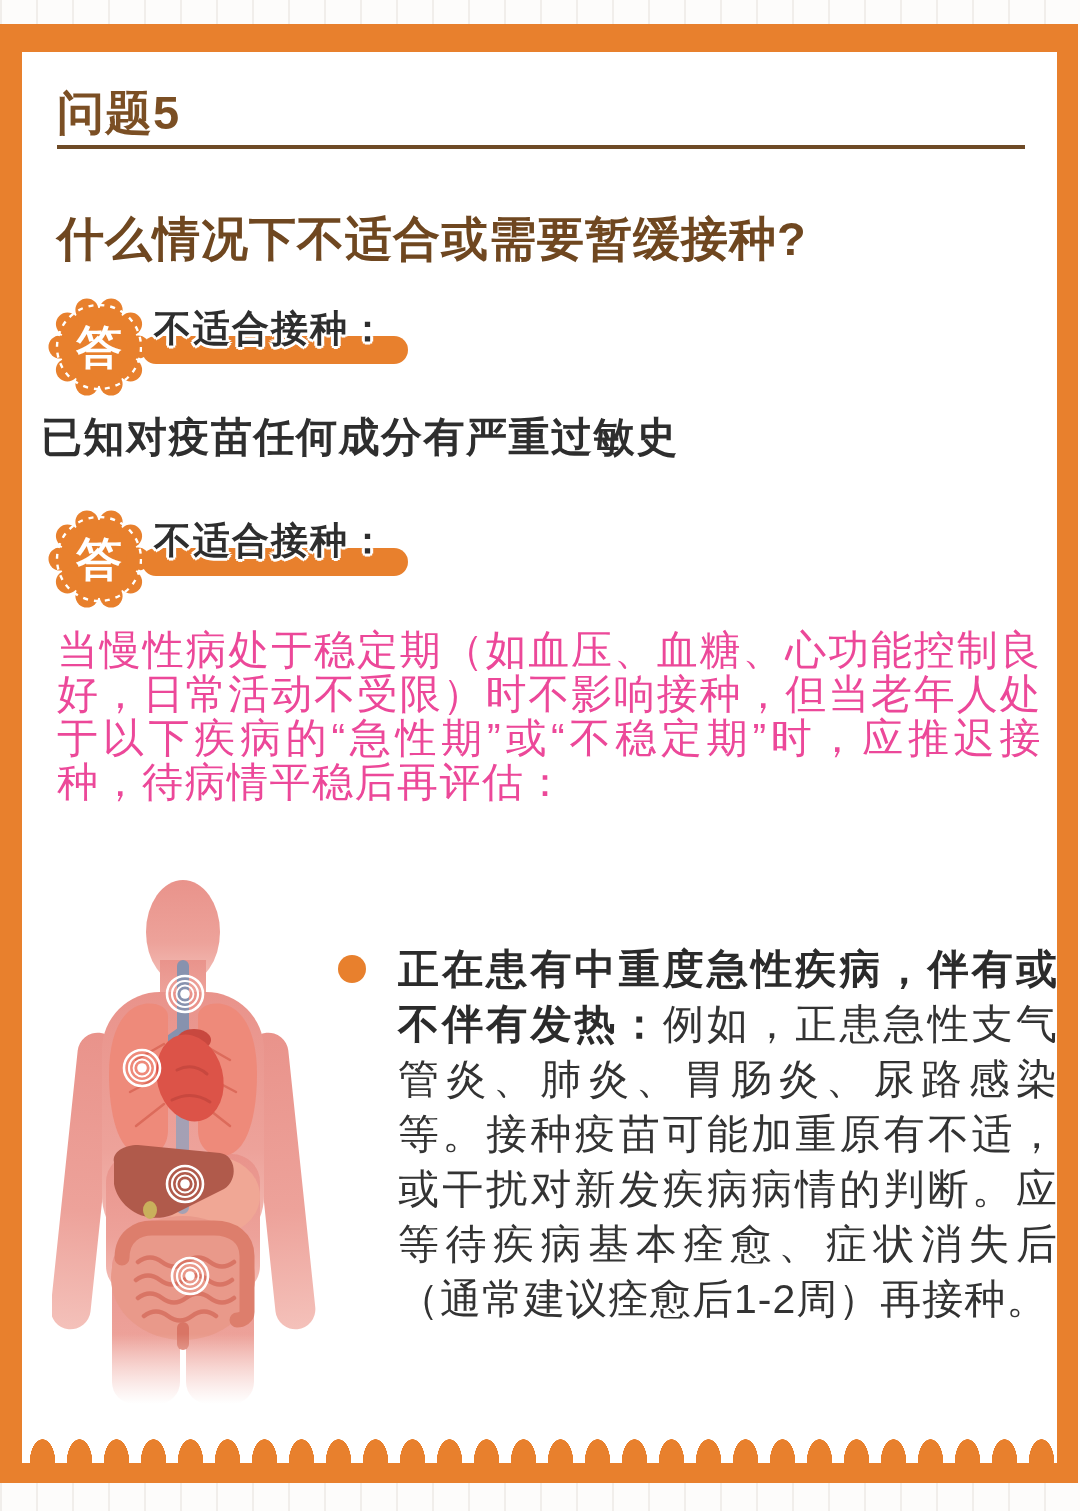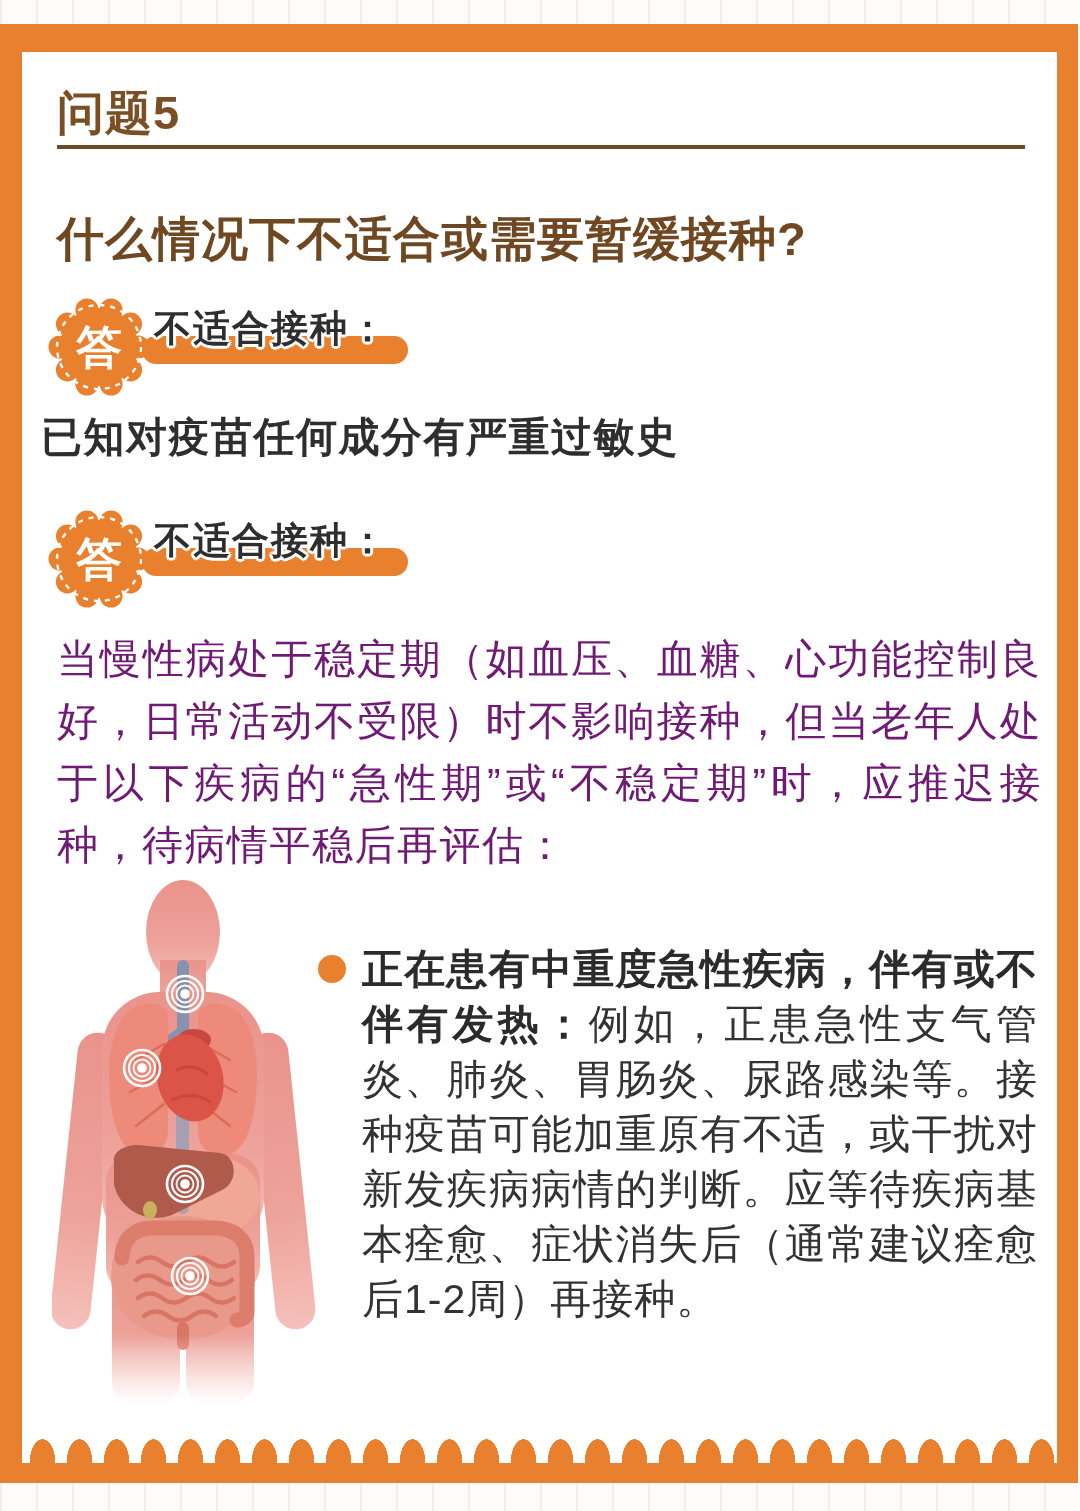--- a/index.html
+++ b/index.html
@@ -53,25 +53,25 @@
     content:""; position:absolute; z-index:-1;
     left:-12px; right:-20px; top:32px; bottom:-10px;
     background:#E8802D; border-radius:25px;
   }
   .body1 {
     position:absolute; left:19px; top:358px;
     font-size:41px; font-weight:bold; color:#2E2E2E; letter-spacing:1.5px; white-space:nowrap;
   }
   .intro {
     position:absolute; left:35px; top:576px; width:985px;
-    font-size:41px; line-height:62px; color:#701a75; letter-spacing:1.5px;
+    font-size:41px; line-height:44px; color:#ec4899; letter-spacing:1.5px;
     text-align:justify;
   }
   .figure { position:absolute; left:30px; top:812px; width:280px; height:540px; }
-  .bullet { position:absolute; left:296px; top:890px; width:720px; display:flex; }
+  .bullet { position:absolute; left:316px; top:890px; width:720px; display:flex;gap:16px; }
   .dot {
     flex:none; width:28px; height:28px; margin-top:13px; border-radius:50%;
     background:#E8802D;
   }
   .bullet-text {
     margin-left:16px; width:676px;
     font-size:41px; line-height:55px; color:#333333; letter-spacing:1px;
     text-align:justify;
   }
   .bullet-text .lead { font-weight:bold; color:#2B2B2B; }

